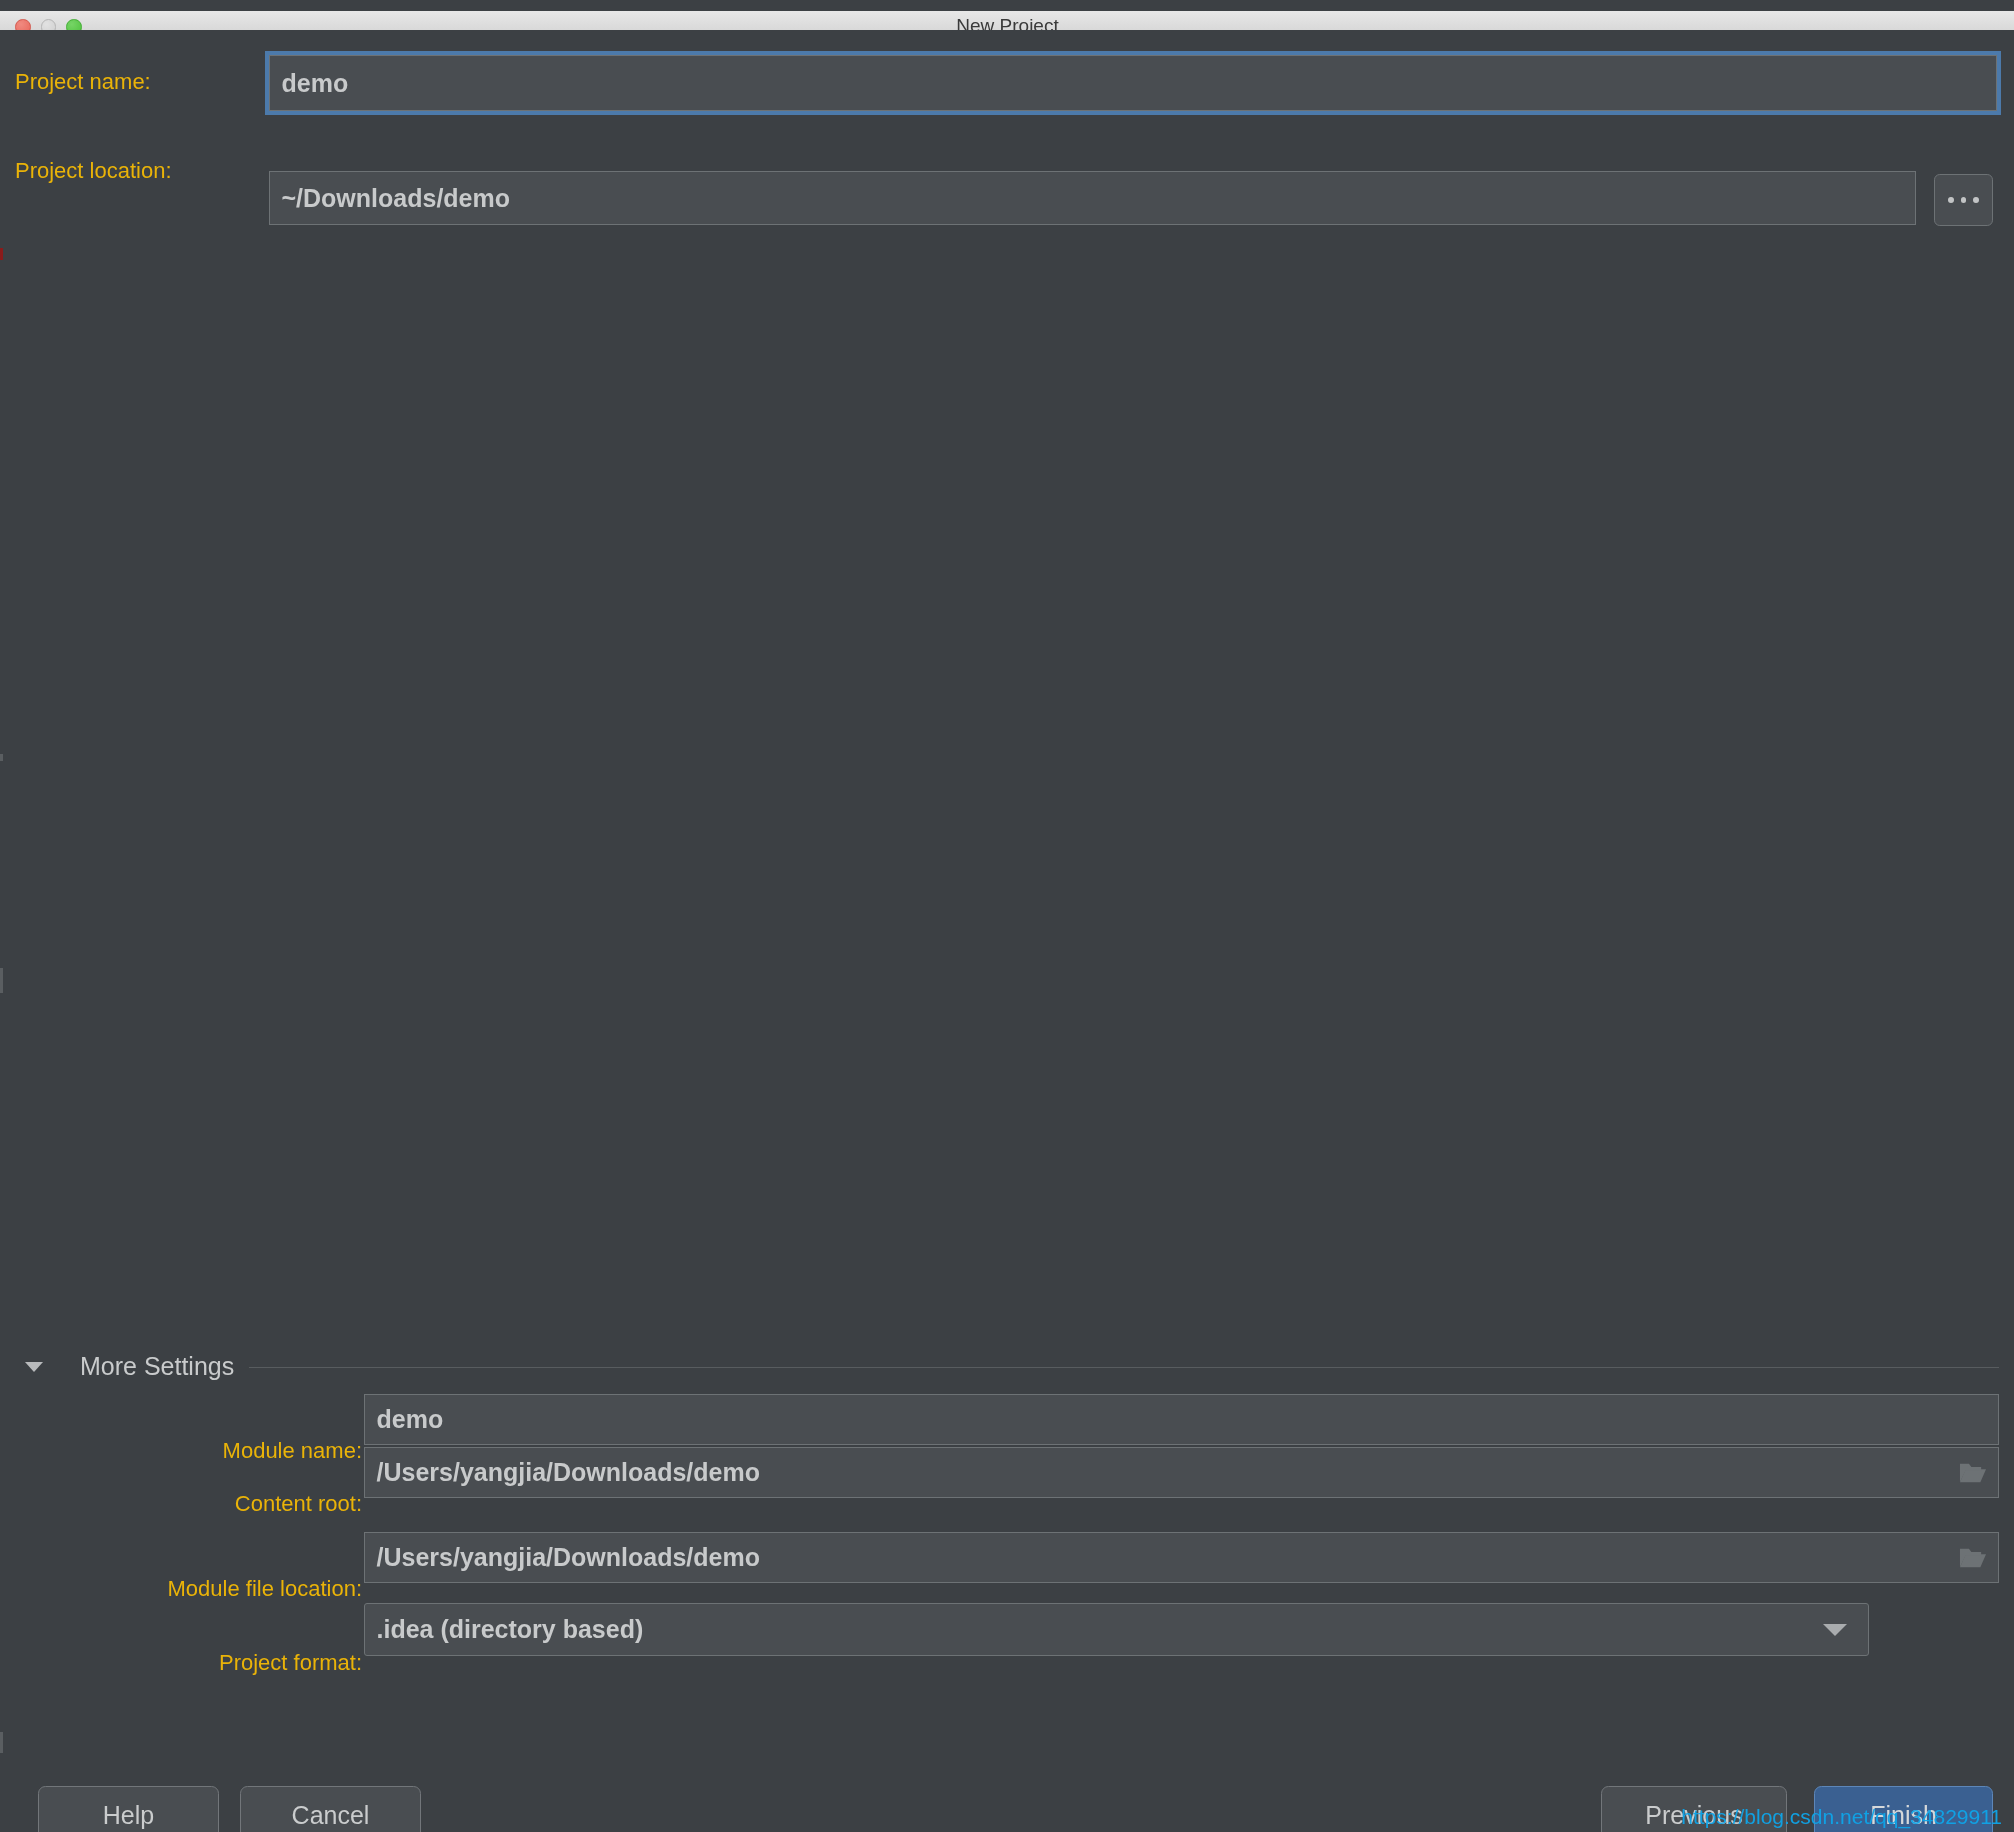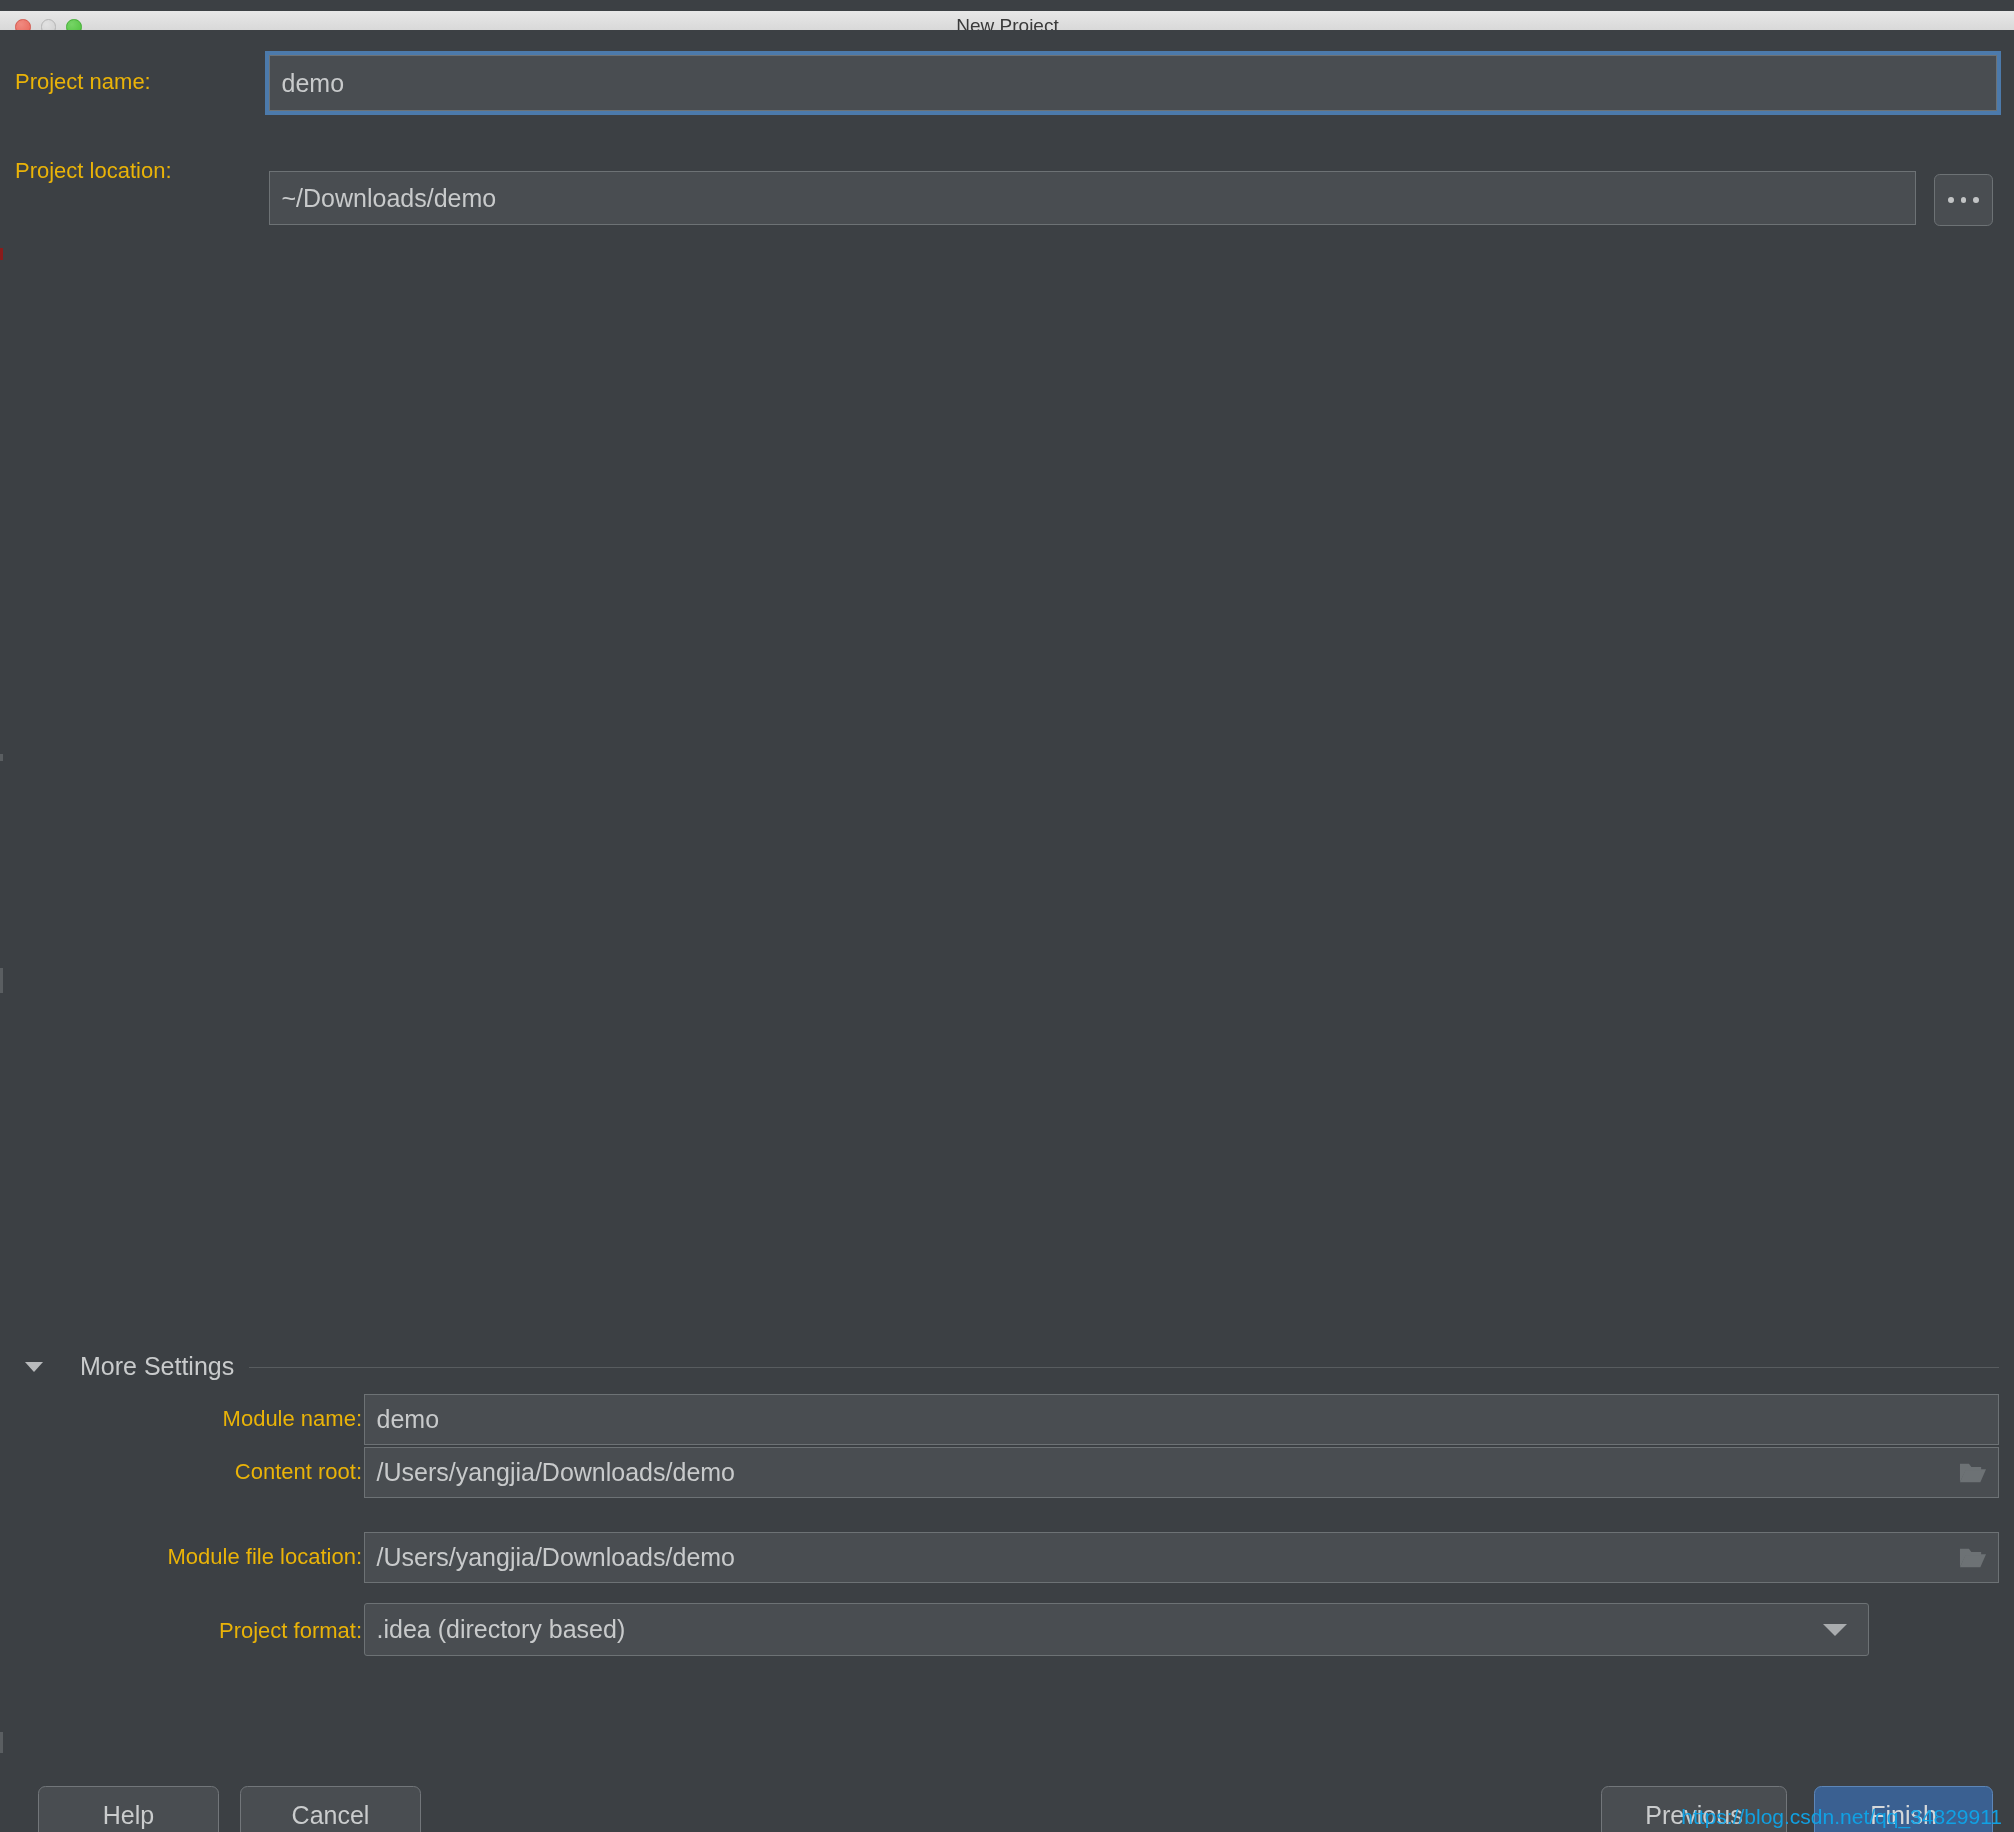--- a/index.html
+++ b/index.html
@@ -84,42 +84,42 @@
   }
   .edge-artifact.a2 { background: #5a5e61; }
 
   
   .label {
     position: absolute;
     color: #eab308;
     font-size: 22px;
     white-space: nowrap;
   }
-  .label.right { text-align: right; }
+  .label.right { text-align: right; margin-top: 32px; }
 
   .field {
     position: absolute;
     box-sizing: border-box;
     background: #494d51;
     border: 0.8px solid #6d7275;
     color: #c8cacb;
     font-size: 25px;
     display: flex;
     align-items: center;
     padding-left: 11.5px;
     overflow: hidden;
     white-space: nowrap;
   }
   .field.focused {
     border: 0.8px solid #6d7275;
     outline: 4.1px solid #4c7aab;
     outline-offset: 0px;
   }
 
-  .field .val { pointer-events: none; }
+  .field .val { pointer-events: none; font-weight: bold; }
 
   .folder-icon {
     position: absolute;
     right: 11.5px;
     top: 50%;
     transform: translateY(-50%);
     width: 28px;
     height: 22px;
   }
 

